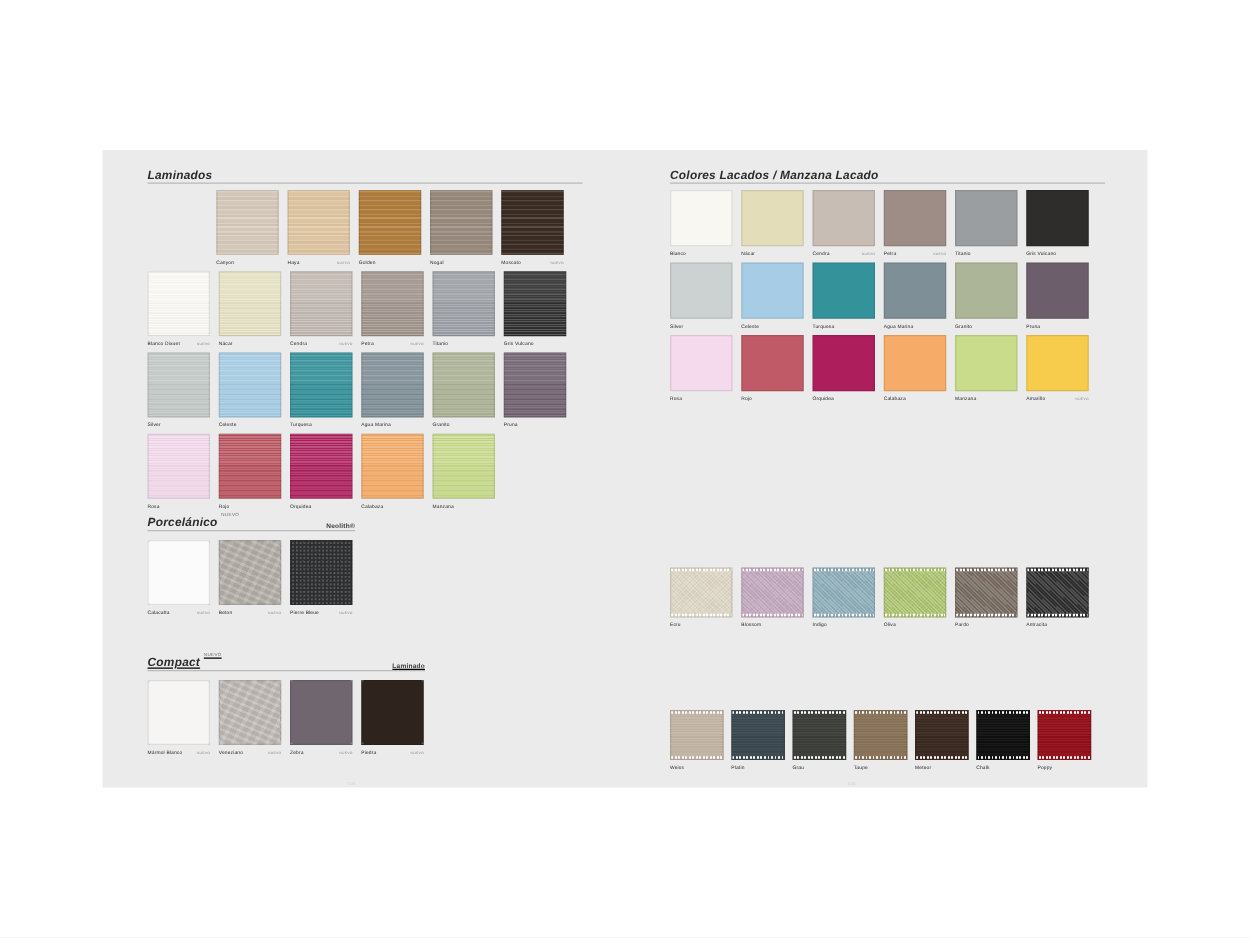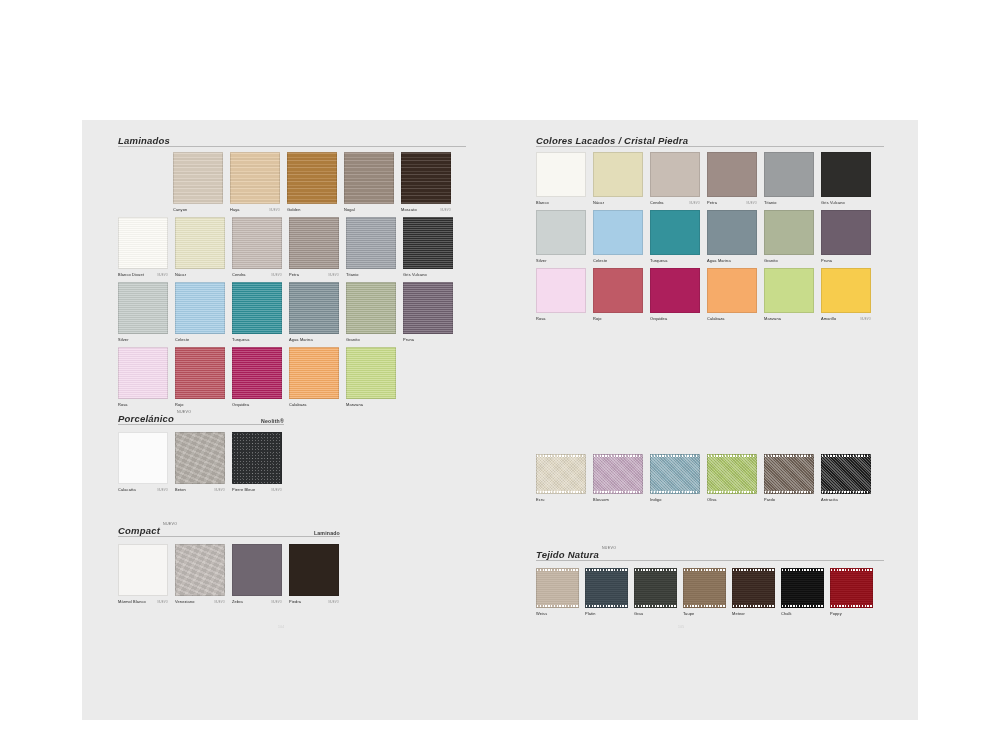--- a/index.html
+++ b/index.html
@@ -3,21 +3,21 @@
 <meta charset="utf-8">
 <style>
   html,body{margin:0;padding:0;}
   body{
     width:1000px;height:750px;background:#ffffff;
     font-family:"Liberation Sans", sans-serif;
     -webkit-font-smoothing:antialiased;
     overflow:hidden;
   }
   .spread{
-    position:absolute;left:82px;top:120px;width:836px;height:600px;
+    position:absolute;left:82px;top:120px;width:836px;height:510px;
     background:#ebebeb;
   }
   .page{position:absolute;top:0;height:100%;}
   .page-left{left:0;width:418px;}
   .page-right{left:418px;width:418px;}
 
   
   .sect{position:absolute;}
   .sect-head{
     position:relative;height:16px;
@@ -290,21 +290,21 @@
         </div>
         <div class="cell" style="position: absolute; left: 114px; top: 0px; width: 50px;">
           <div class="sw speck" style="width: 50px; height: 52px; background-color: rgb(44, 46, 48);"></div>
           <div class="cap">
             <span class="nm">Pierre Bleue</span>
             <span class="nv">NUEVO</span>
           </div>
         </div>
       </div>
 
-    <div class="sect" style="left:36px;top:400px;width:222px;">
+    <div class="sect" style="left:36px;top:400px;width:222px;text-decoration:underline;">
       <div class="sect-head">
         <span class="sect-title">Compact</span>
         <span class="sect-new">NUEVO</span>
         <span class="sect-right">Laminado</span>
       </div>
     </div>
     <div class="grid" style="left: 36px; top: 424px; width: 360px; height: 65px; position: absolute;">
         <div class="cell" style="position: absolute; left: 0px; top: 0px; width: 50px;">
           <div class="sw marble" style="width: 50px; height: 52px; background-color: rgb(246, 245, 243);"></div>
           <div class="cap">
@@ -335,21 +335,21 @@
         </div>
       </div>
 
     <div class="pageno" style="left:196px;top:505px;">104</div>
   </div>
 
   <div class="page page-right">
 
     <div class="sect" style="left:36px;top:10px;width:348px;">
       <div class="sect-head">
-        <span class="sect-title">Colores Lacados / Cristal Piedra</span>
+        <span class="sect-title">Colores Lacados / Manzana Lacado</span>
         <span class="sect-new"></span>
         <span class="sect-right"></span>
       </div>
     </div>
     <div class="grid" style="left: 36px; top: 32px; width: 360px; height: 174px; position: absolute;">
         <div class="cell" style="position: absolute; left: 0px; top: 0px; width: 50px;">
           <div class="sw " style="width: 50px; height: 45px; background-color: rgb(248, 247, 242);"></div>
           <div class="cap">
             <span class="nm">Blanco</span>
           </div>
@@ -511,27 +511,20 @@
           <div class="sw fil" style="width: 50px; height: 40px; background-color: rgb(29, 29, 29); position: relative;">
             <div class="zig"></div>
             <div class="zig b"></div>
           </div>
           <div class="cap">
             <span class="nm">Antracita</span>
           </div>
         </div>
       </div>
 
-    <div class="sect" style="left:36px;top:424px;width:348px;">
-      <div class="sect-head">
-        <span class="sect-title">Tejido Natura</span>
-        <span class="sect-new">NUEVO</span>
-        <span class="sect-right"></span>
-      </div>
-    </div>
     <div class="grid" style="left: 36px; top: 448px; width: 360px; height: 53px; position: absolute;">
         <div class="cell" style="position: absolute; left: 0px; top: 0px; width: 43px;">
           <div class="sw natura" style="width: 43px; height: 40px; background-color: rgb(197, 182, 166); position: relative;">
             <div class="zig"></div>
             <div class="zig b"></div>
           </div>
           <div class="cap">
             <span class="nm">Weiss</span>
           </div>
         </div>

